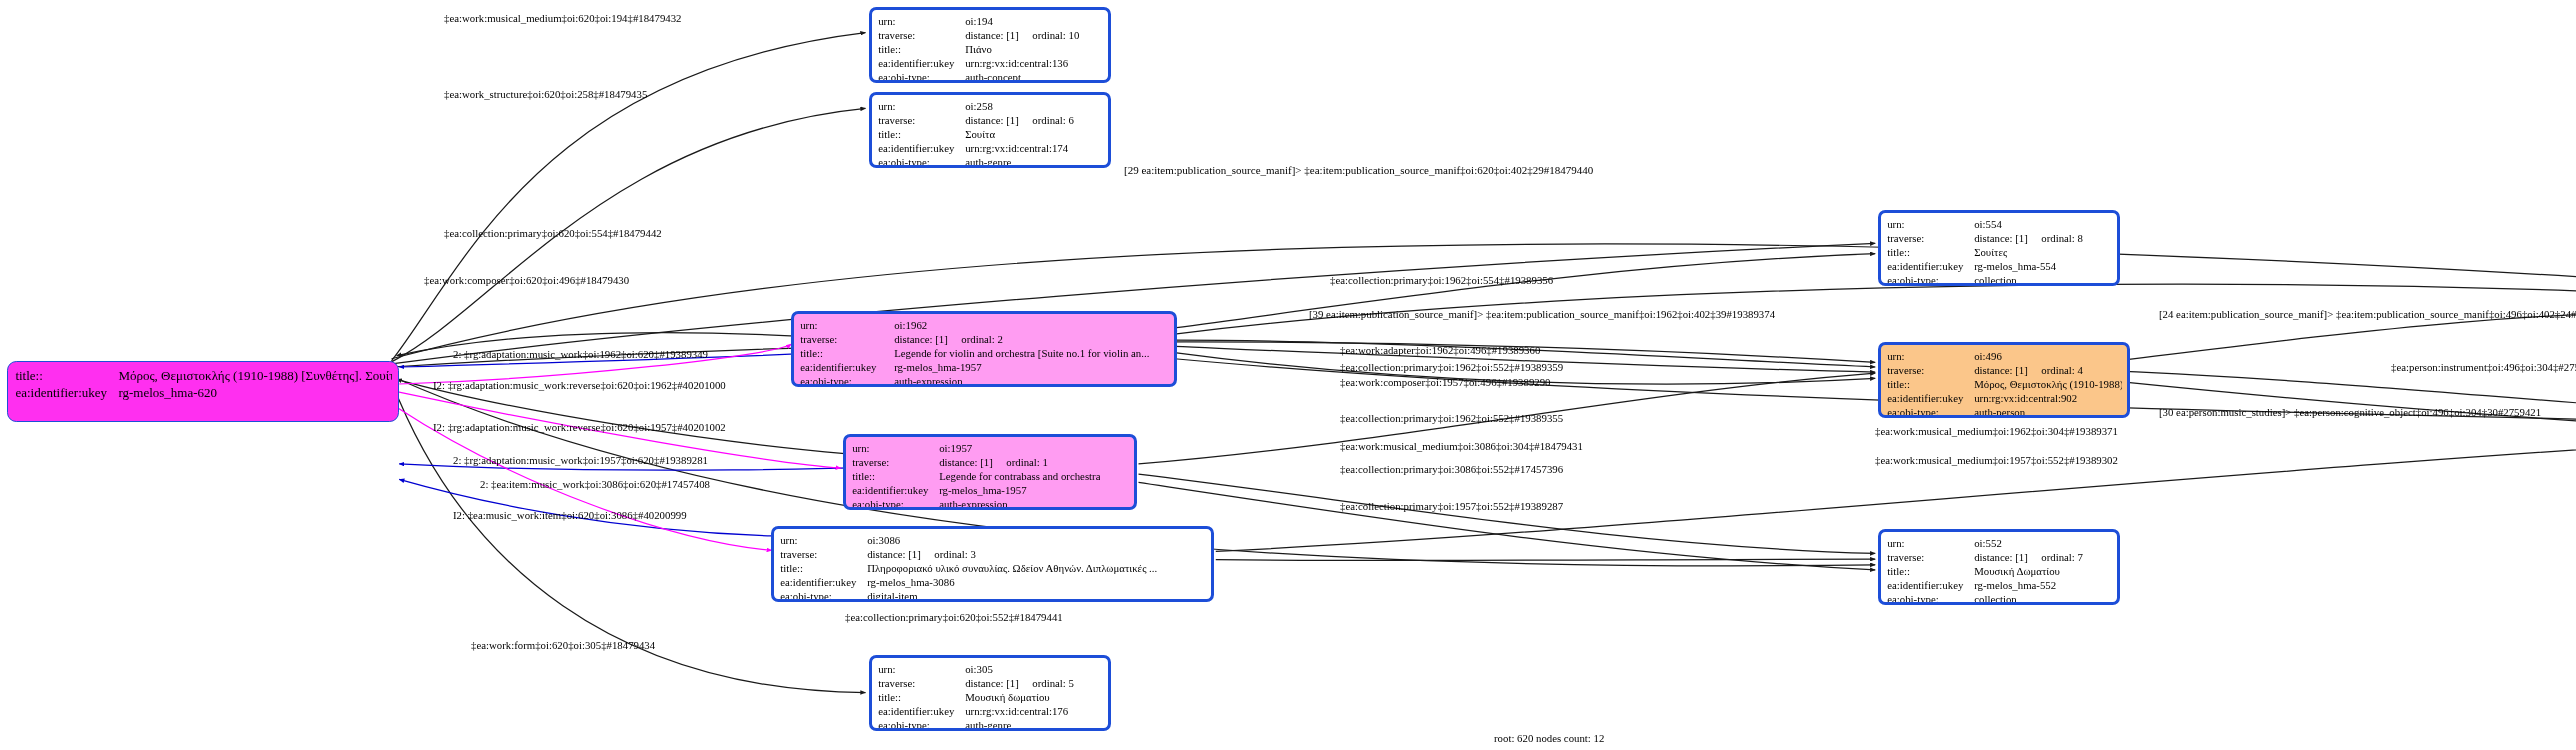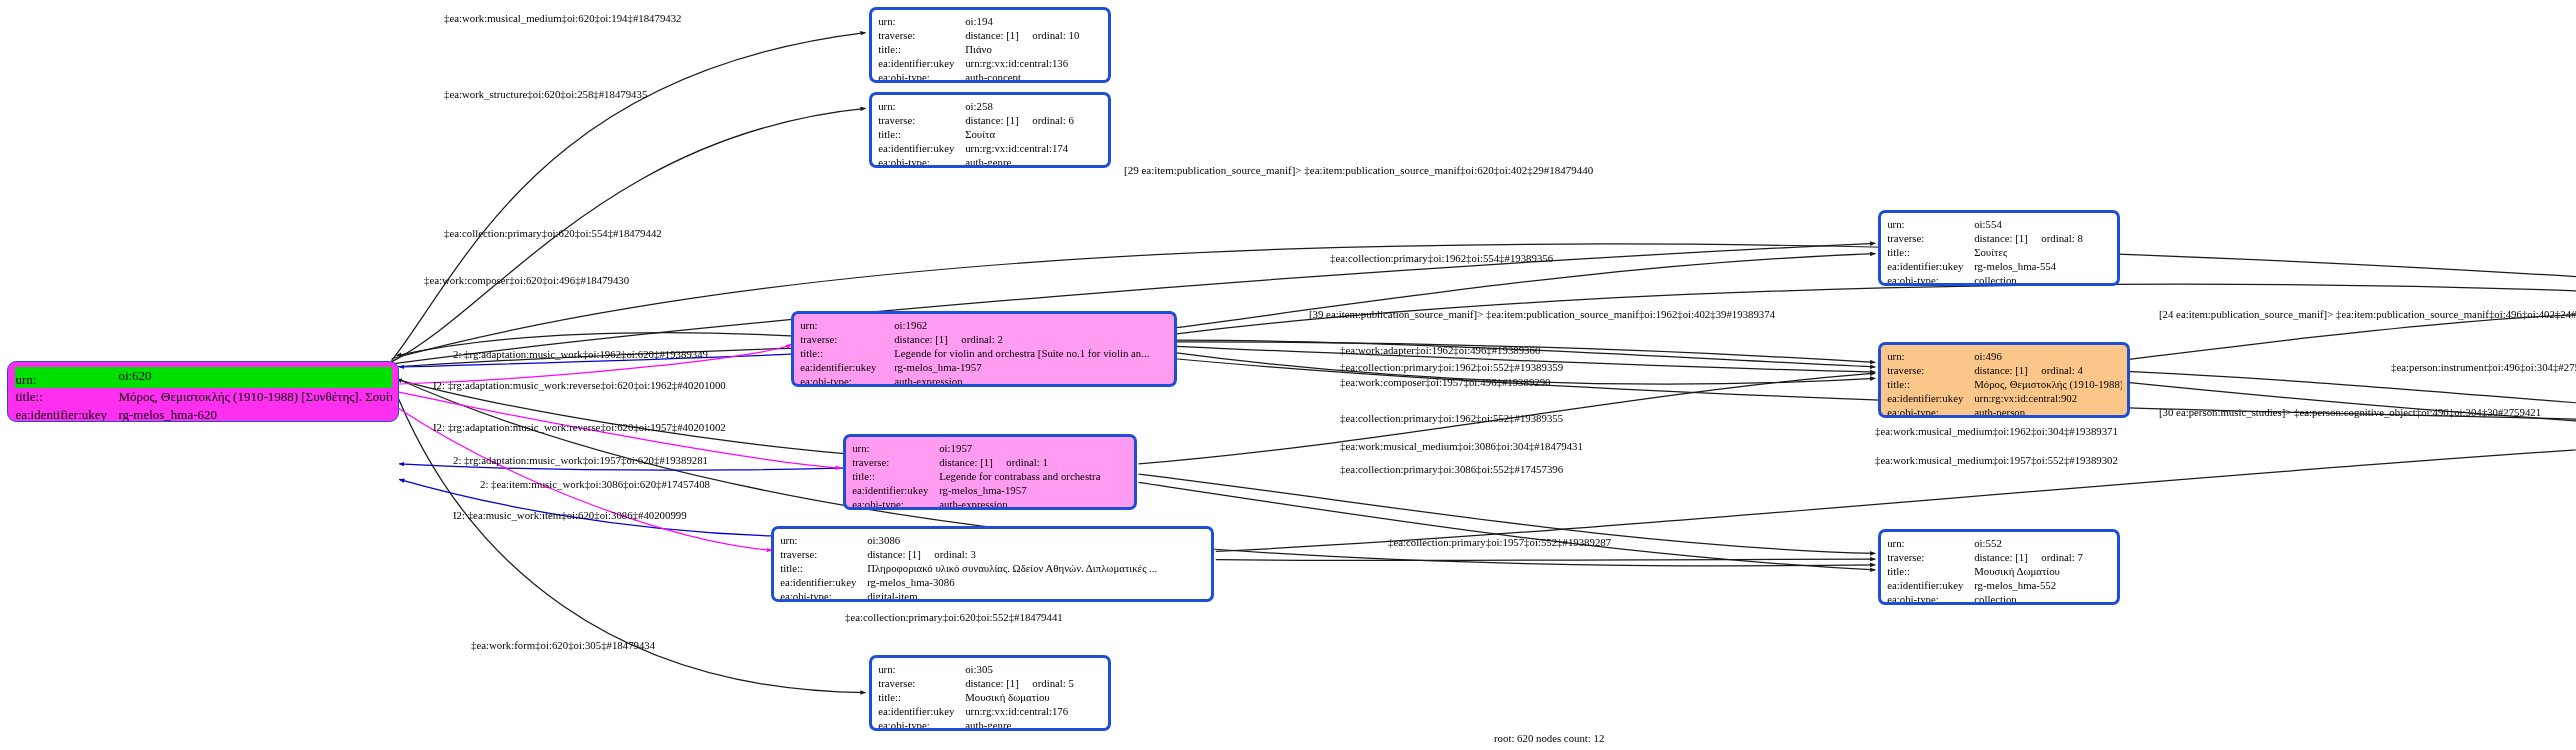--- a/index.html
+++ b/index.html
@@ -156,47 +156,44 @@
 
       <path d="M770,790 C1000,940 1300,1050 1498,1068" marker-end="url(#ah-m)"></path>
     </g>
   </svg>
 
   <div style="position:absolute;left:444px;top:12.4px;font-size:10.8px;">‡ea:work:musical_medium‡oi:620‡oi:194‡#18479432</div>
   <div style="position:absolute;left:444px;top:88px;font-size:10.8px;">‡ea:work_structure‡oi:620‡oi:258‡#18479435</div>
   <div style="position:absolute;left:1124px;top:164px;font-size:11px;">[29 ea:item:publication_source_manif]&gt; ‡ea:item:publication_source_manif‡oi:620‡oi:402‡29#18479440</div>
   <div style="position:absolute;left:444px;top:227px;font-size:10.8px;">‡ea:collection:primary‡oi:620‡oi:554‡#18479442</div>
   <div style="position:absolute;left:424px;top:258px;font-size:10.8px;margin-top:16px;">‡ea:work:composer‡oi:620‡oi:496‡#18479430</div>
-  <div style="position:absolute;left:1330px;top:252px;font-size:10.8px;">‡ea:collection:primary‡oi:1962‡oi:554‡#19389356</div>
+  <div style="position:absolute;left:1330px;top:274px;font-size:10.8px;">‡ea:collection:primary‡oi:1962‡oi:554‡#19389356</div>
   <div style="position:absolute;left:453px;top:348px;font-size:10.8px;text-align:center;">2: ‡rg:adaptation:music_work‡oi:1962‡oi:620‡#19389349</div>
   <div style="position:absolute;left:433px;top:379px;font-size:10.8px;">I2: ‡rg:adaptation:music_work:reverse‡oi:620‡oi:1962‡#40201000</div>
   <div style="position:absolute;left:433px;top:421px;font-size:10.8px;">I2: ‡rg:adaptation:music_work:reverse‡oi:620‡oi:1957‡#40201002</div>
   <div style="position:absolute;left:453px;top:454px;font-size:10.8px;">2: ‡rg:adaptation:music_work‡oi:1957‡oi:620‡#19389281</div>
   <div style="position:absolute;left:469px;top:478px;font-size:10.8px;margin-left:11px;">2: ‡ea:item:music_work‡oi:3086‡oi:620‡#17457408</div>
   <div style="position:absolute;left:453px;top:509px;font-size:10.8px;">I2: ‡ea:music_work:item‡oi:620‡oi:3086‡#40200999</div>
   <div style="position:absolute;left:1340px;top:344px;font-size:10.8px;">‡ea:work:adapter‡oi:1962‡oi:496‡#19389360</div>
   <div style="position:absolute;left:1340px;top:361px;font-size:10.8px;">‡ea:collection:primary‡oi:1962‡oi:552‡#19389359</div>
   <div style="position:absolute;left:1340px;top:376px;font-size:10.8px;text-align:right;">‡ea:work:composer‡oi:1957‡oi:496‡#19389290</div>
   <div style="position:absolute;left:1340px;top:412px;font-size:10.8px;">‡ea:collection:primary‡oi:1962‡oi:552‡#19389355</div>
   <div style="position:absolute;left:1340px;top:440px;font-size:10.8px;">‡ea:work:musical_medium‡oi:3086‡oi:304‡#18479431</div>
   <div style="position:absolute;left:1340px;top:463px;font-size:10.8px;">‡ea:collection:primary‡oi:3086‡oi:552‡#17457396</div>
   <div style="position:absolute;left:845px;top:611px;font-size:10.8px;">‡ea:collection:primary‡oi:620‡oi:552‡#18479441</div>
   <div style="position:absolute;left:471px;top:639px;font-size:10.8px;">‡ea:work:form‡oi:620‡oi:305‡#18479434</div>
   <div style="position:absolute;left:1309px;top:308px;font-size:10.8px;">[39 ea:item:publication_source_manif]&gt; ‡ea:item:publication_source_manif‡oi:1962‡oi:402‡39#19389374</div>
   <div style="position:absolute;left:2159px;top:308px;font-size:10.8px;">[24 ea:item:publication_source_manif]&gt; ‡ea:item:publication_source_manif‡oi:496‡oi:402‡24#2759383</div>
   <div style="position:absolute;left:2391px;top:361px;font-size:10.8px;">‡ea:person:instrument‡oi:496‡oi:304‡#2759392</div>
   <div style="position:absolute;left:2159px;top:406px;font-size:10.8px;">[30 ea:person:music_studies]&gt; ‡ea:person:cognitive_object‡oi:496‡oi:304‡30#2759421</div>
   <div style="position:absolute;left:1875px;top:425px;font-size:10.8px;">‡ea:work:musical_medium‡oi:1962‡oi:304‡#19389371</div>
   <div style="position:absolute;left:1875px;top:454px;font-size:10.8px;">‡ea:work:musical_medium‡oi:1957‡oi:552‡#19389302</div>
-  <div style="position:absolute;left:1340px;top:536px;font-size:10.8px;margin-left:48px;">‡ea:collection:primary‡oi:1957‡oi:552‡#19389287</div>
+  <div style="position:absolute;left:1340px;top:500px;font-size:10.8px;">‡ea:collection:primary‡oi:1957‡oi:552‡#19389287</div>
 
   <div class="node root" style="left:7.2px;top:361px;width:392px;height:61px;background:#ff2ff0;">
-    <div class="row hl-urn" style="background:#00e000;">
-      <span class="k">urn:</span><span class="v">oi:620</span>
-    </div>
     <div class="row">
       <span class="k">title::</span>
         <span class="v">Μόρος, Θεμιστοκλής (1910-1988) [Συνθέτης]. Σουίτα αριθ.1 γ...</span>
     </div>
     <div class="row">
       <span class="k">ea:identifier:ukey</span>
         <span class="v">rg-melos_hma-620</span>
     </div>
 
   </div>

